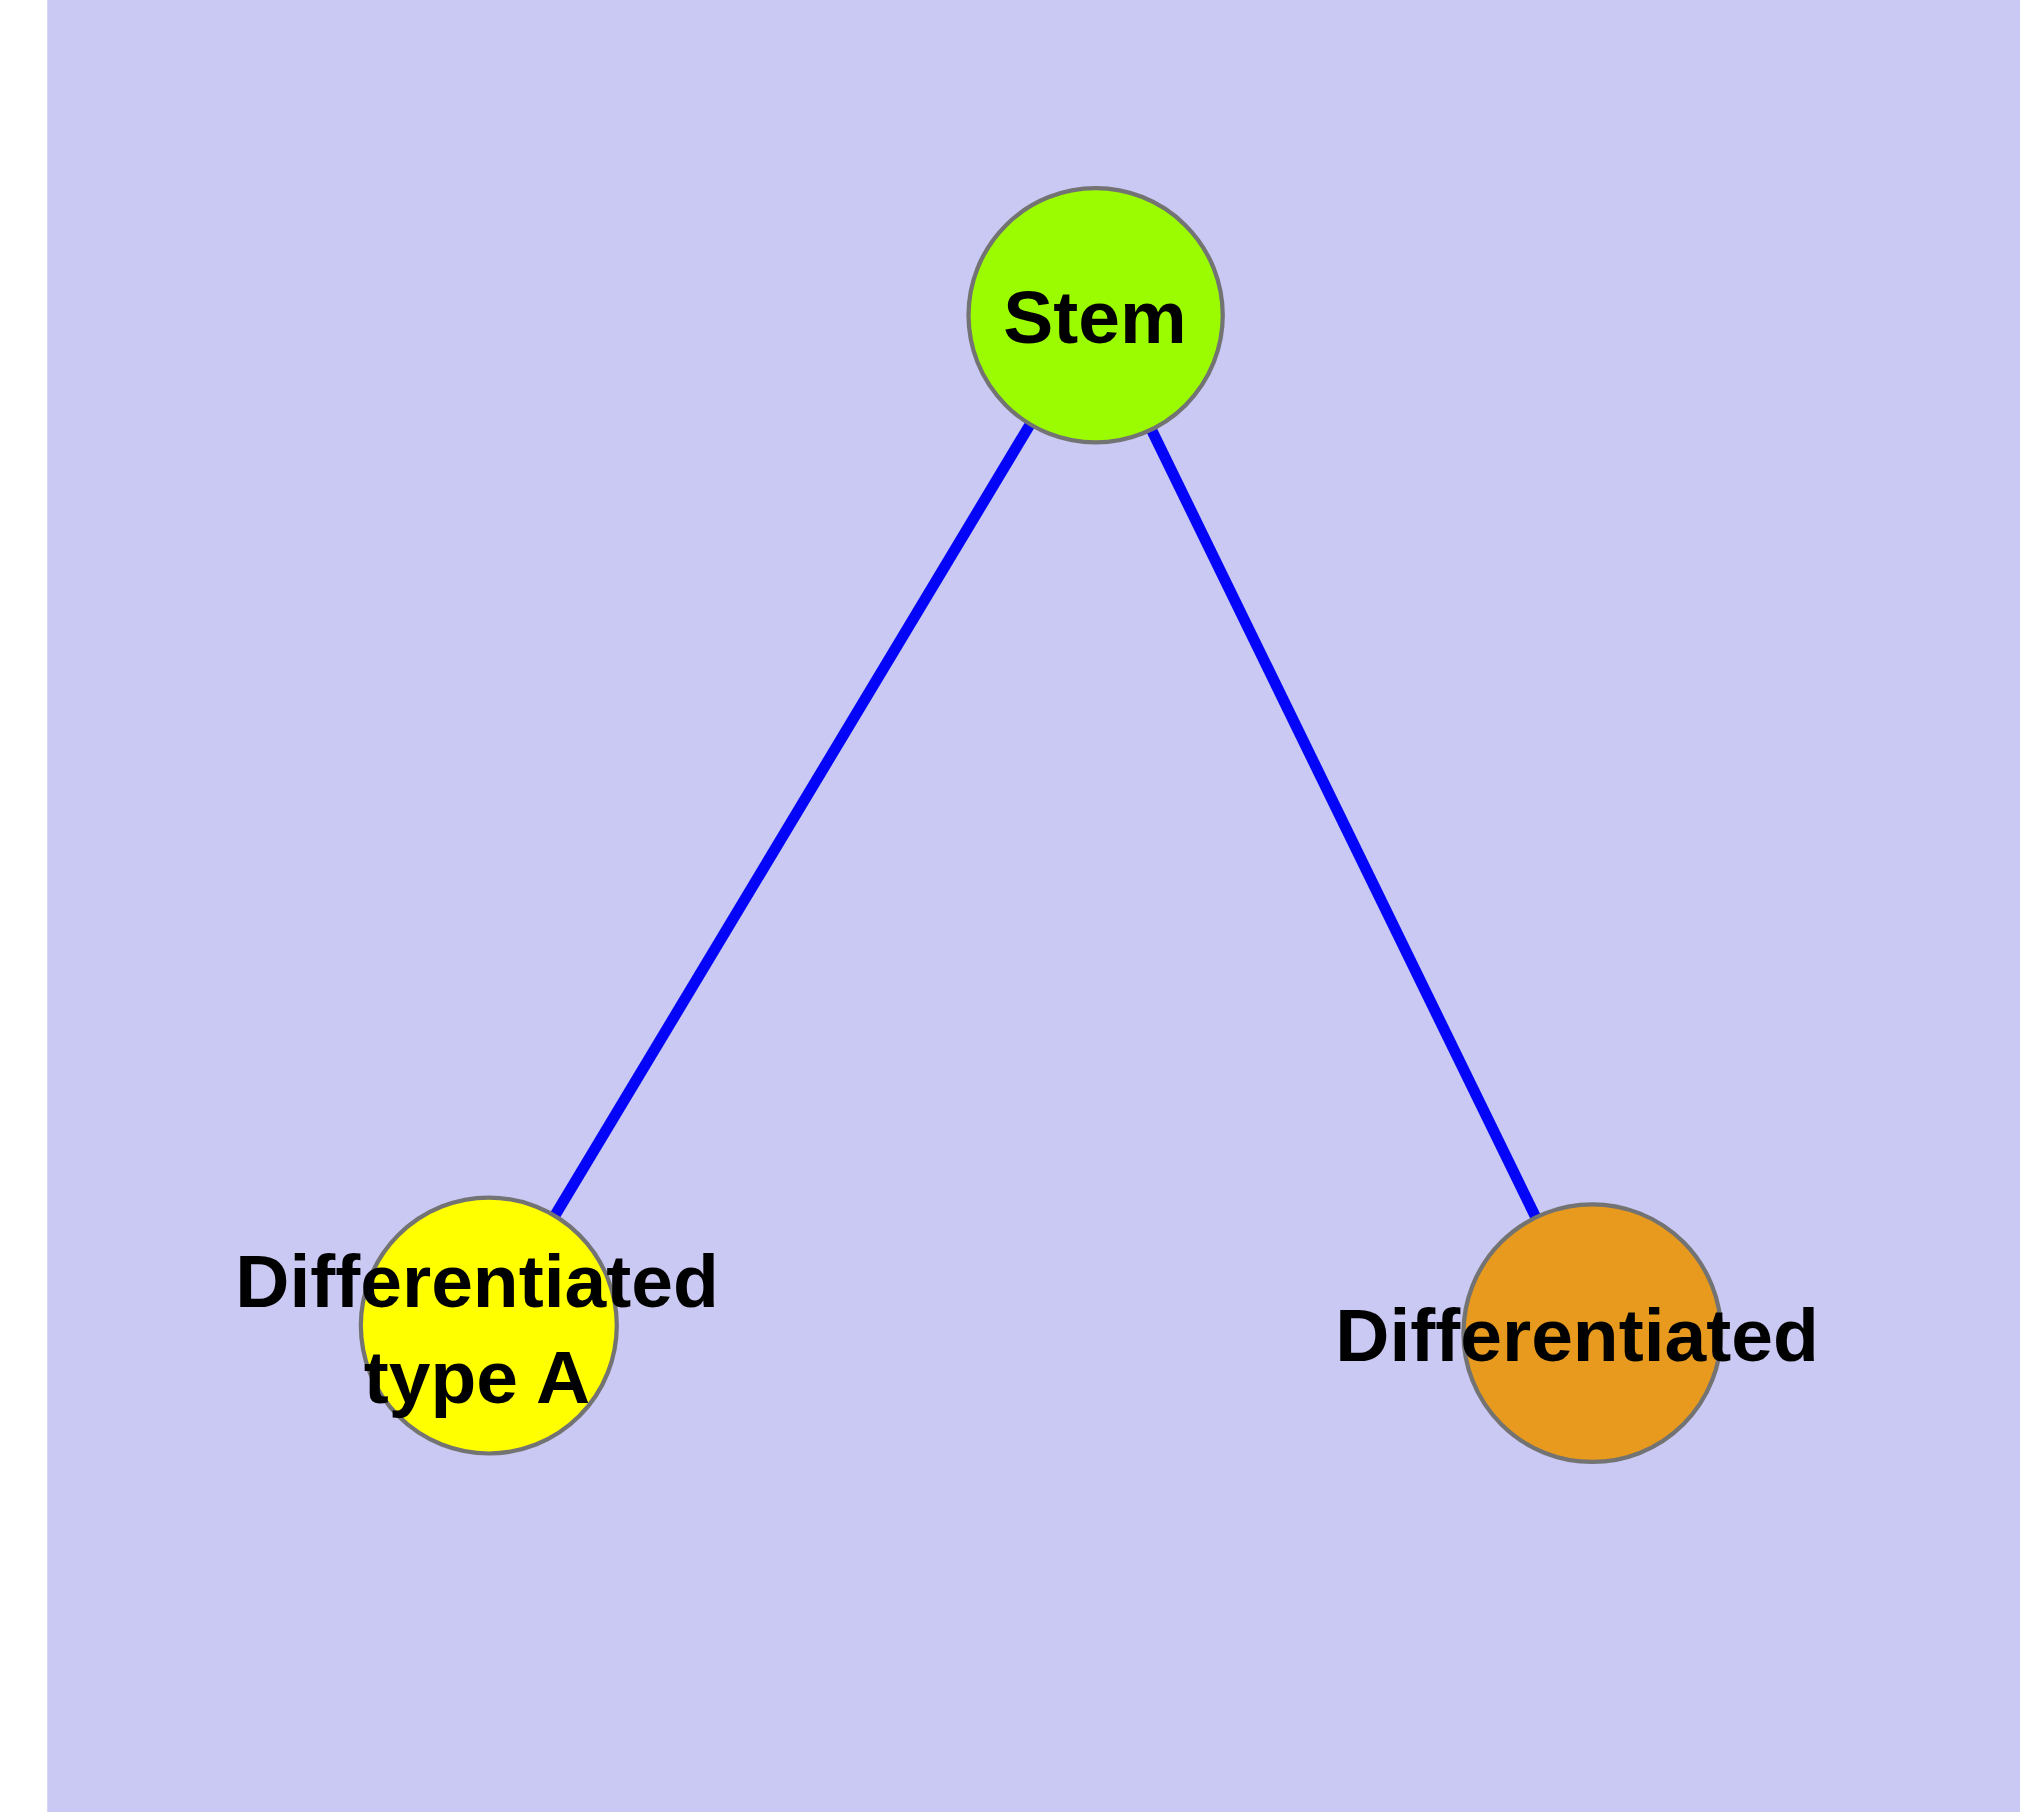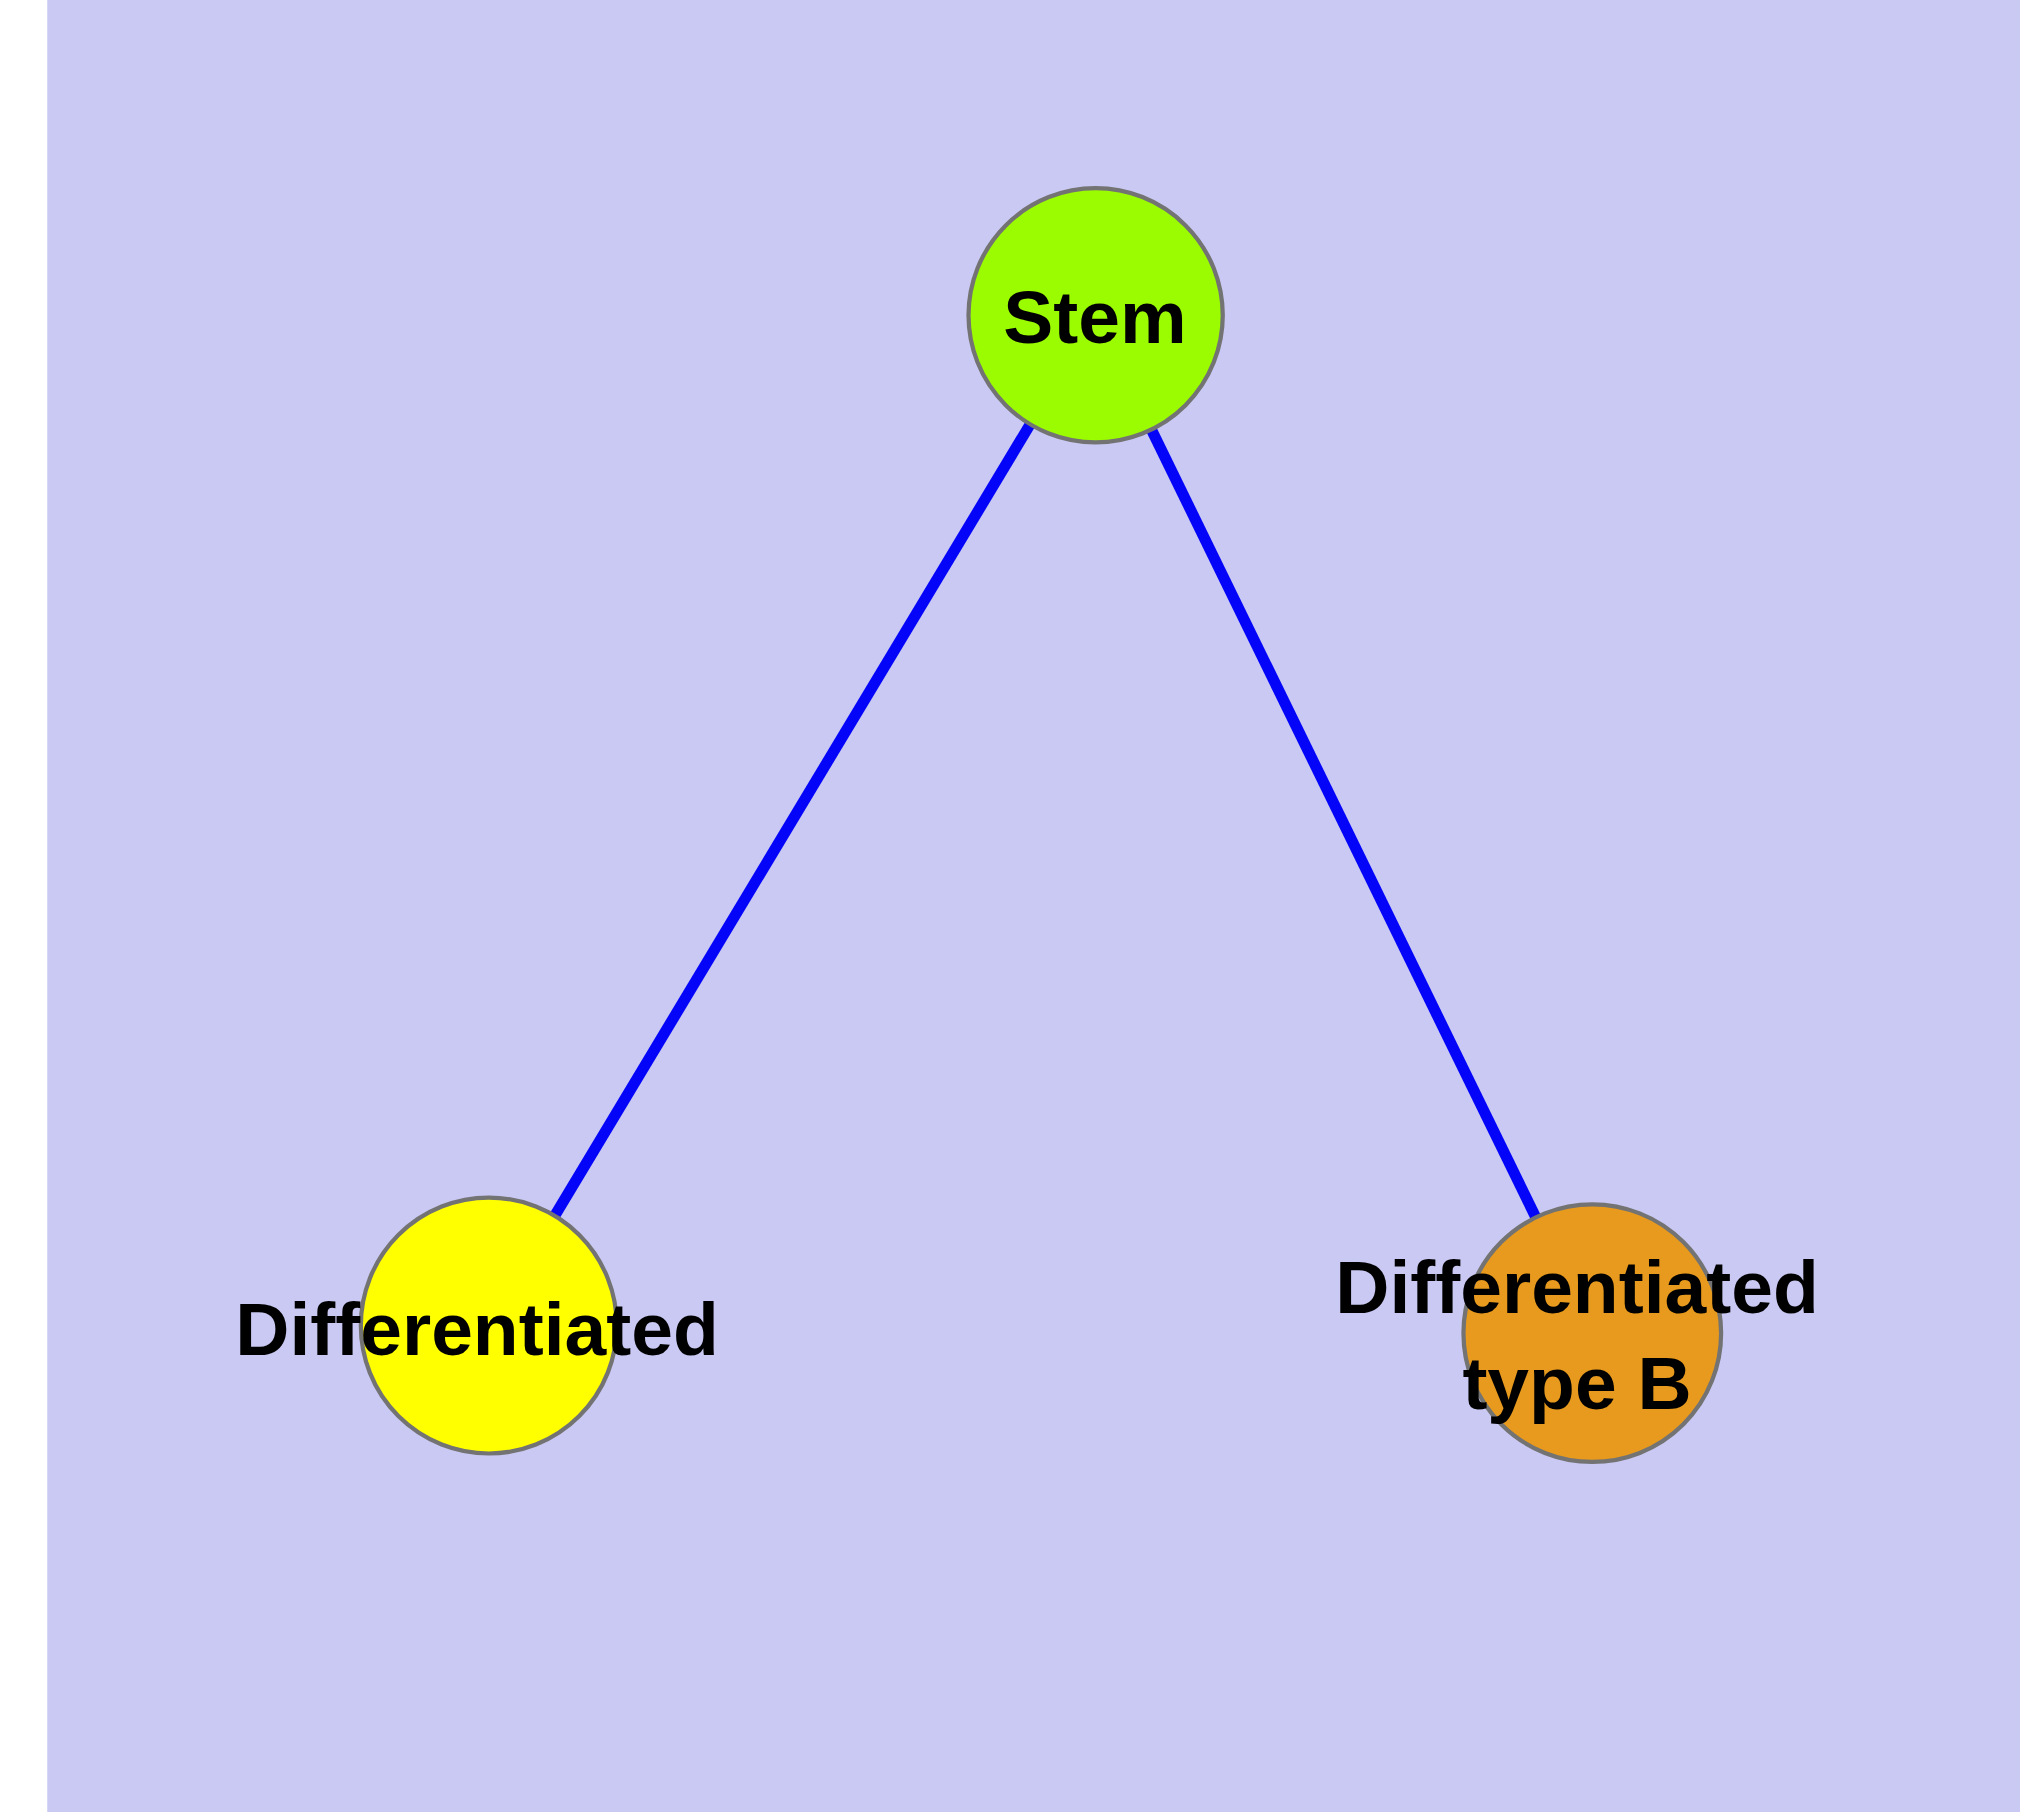--- a/index.html
+++ b/index.html
@@ -63,20 +63,20 @@
 
     <circle class="node" cx="1823" cy="1573" r="152" fill="#E79A1D" stroke="#737373"></circle>
   </svg>
 
   <div class="node-label" id="label-stem">
     <span>Stem</span>
   </div>
 
   <div class="node-label" id="label-type-a">
     <span>Differentiated</span><br>
+    <span>type A</span>
   </div>
 
   <div class="node-label" id="label-type-b">
     <span>Differentiated</span><br>
-    <span>type B</span>
   </div>
 </div>
 
 
 </body></html>

